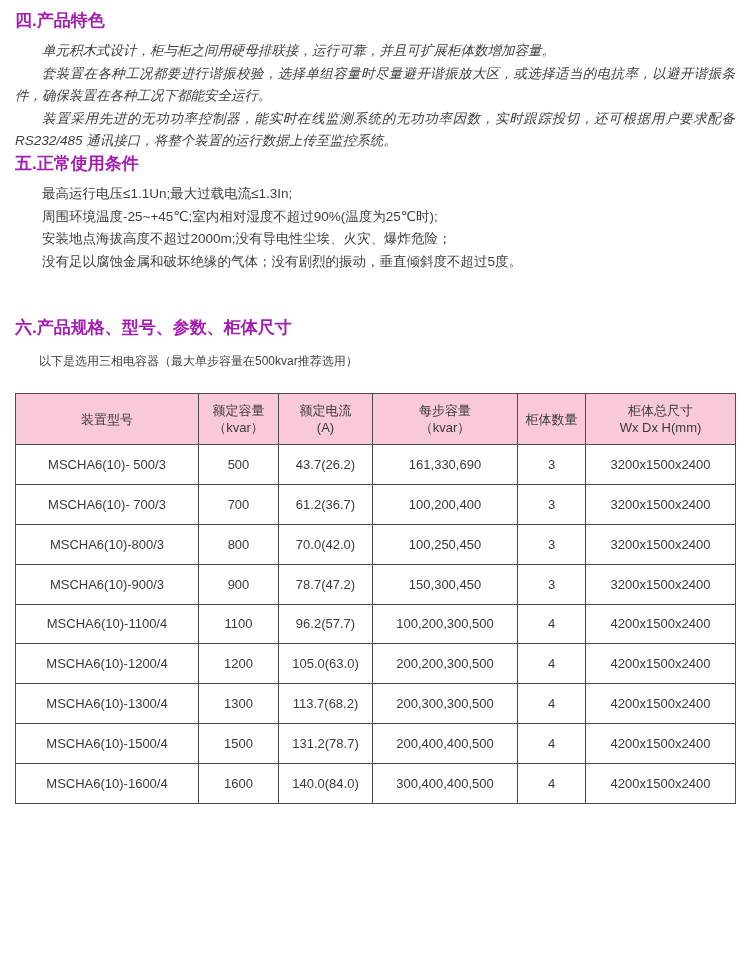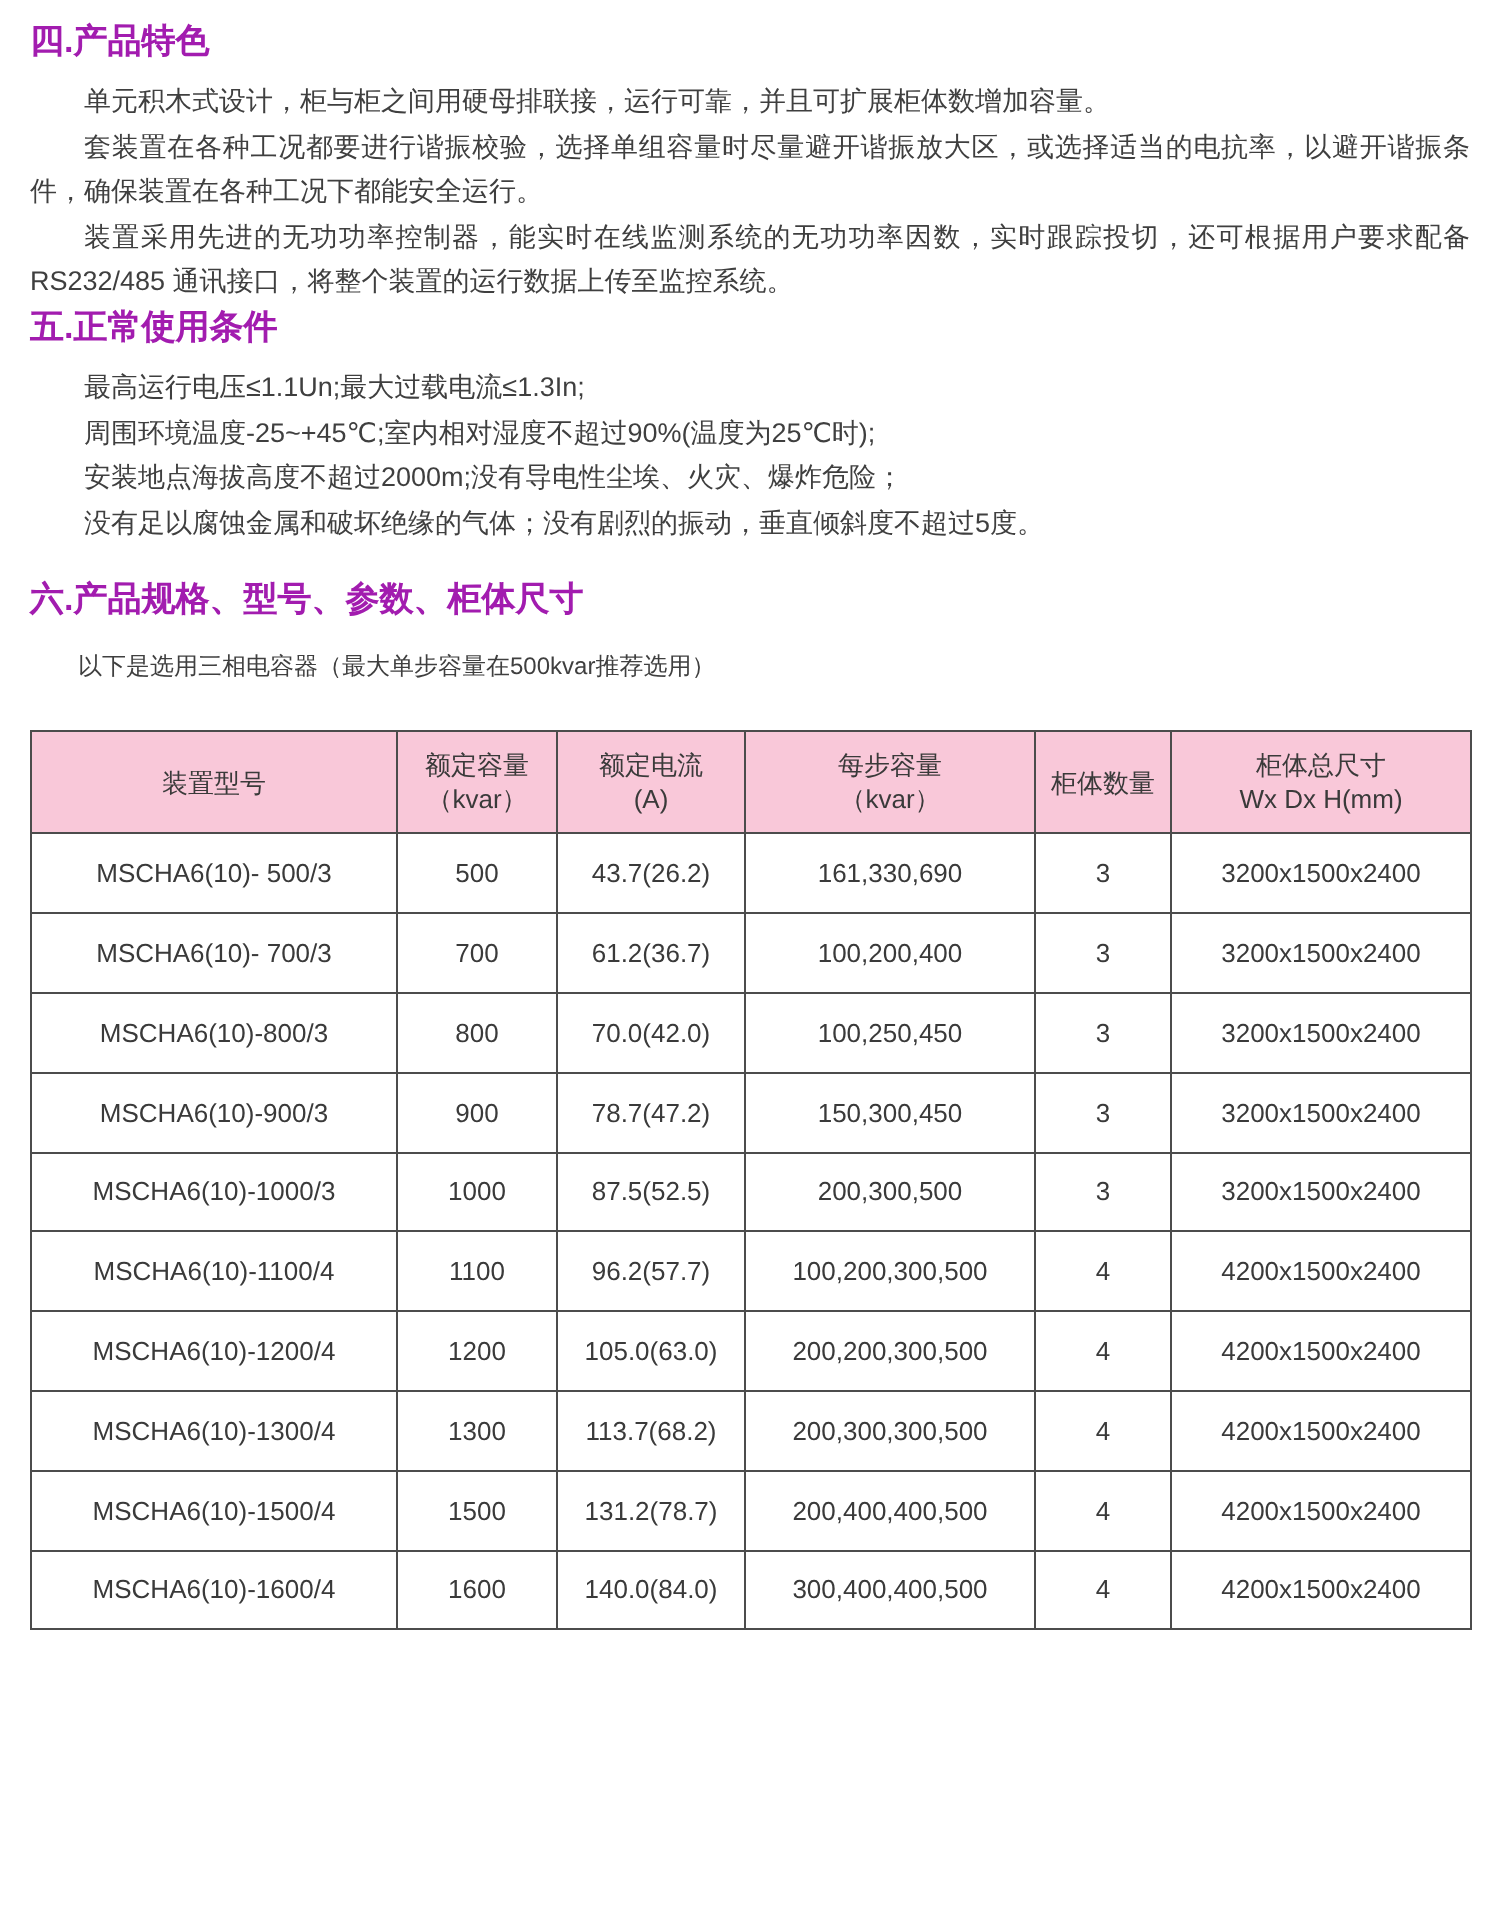--- a/index.html
+++ b/index.html
@@ -28,30 +28,31 @@
   }
   .para-block {
     margin-top: 8px;
   }
   .para {
     margin: 0;
     font-size: 13.5px;
     line-height: 22.6px;
     text-indent: 2em;
     text-align: justify;
+    font-style: italic;
   }
   .cond-line {
     margin: 0;
     font-size: 13.5px;
     line-height: 22.6px;
     text-indent: 2em;
     white-space: nowrap;
   }
   .gap-before-h5 { }
-  .gap-before-h6 { margin-top: 16px; }
+  .gap-before-h6 { margin-top: 44px; }
   .intro {
     margin: 12px 0 0 0;
     font-size: 12px;
     line-height: 20px;
     text-indent: 2em;
   }
   table.spec {
     border-collapse: collapse;
     table-layout: fixed;
     width: 720px;
@@ -171,28 +172,20 @@
   </tr>
         <tr>
     <td>MSCHA6(10)-900/3</td>
     <td>900</td>
     <td>78.7(47.2)</td>
     <td>150,300,450</td>
     <td>3</td>
     <td>3200x1500x2400</td>
   </tr>
         <tr>
-    <td>MSCHA6(10)-1000/3</td>
-    <td>1000</td>
-    <td>87.5(52.5)</td>
-    <td>200,300,500</td>
-    <td>3</td>
-    <td>3200x1500x2400</td>
-  </tr>
-        <tr>
     <td>MSCHA6(10)-1100/4</td>
     <td>1100</td>
     <td>96.2(57.7)</td>
     <td>100,200,300,500</td>
     <td>4</td>
     <td>4200x1500x2400</td>
   </tr>
         <tr>
     <td>MSCHA6(10)-1200/4</td>
     <td>1200</td>

